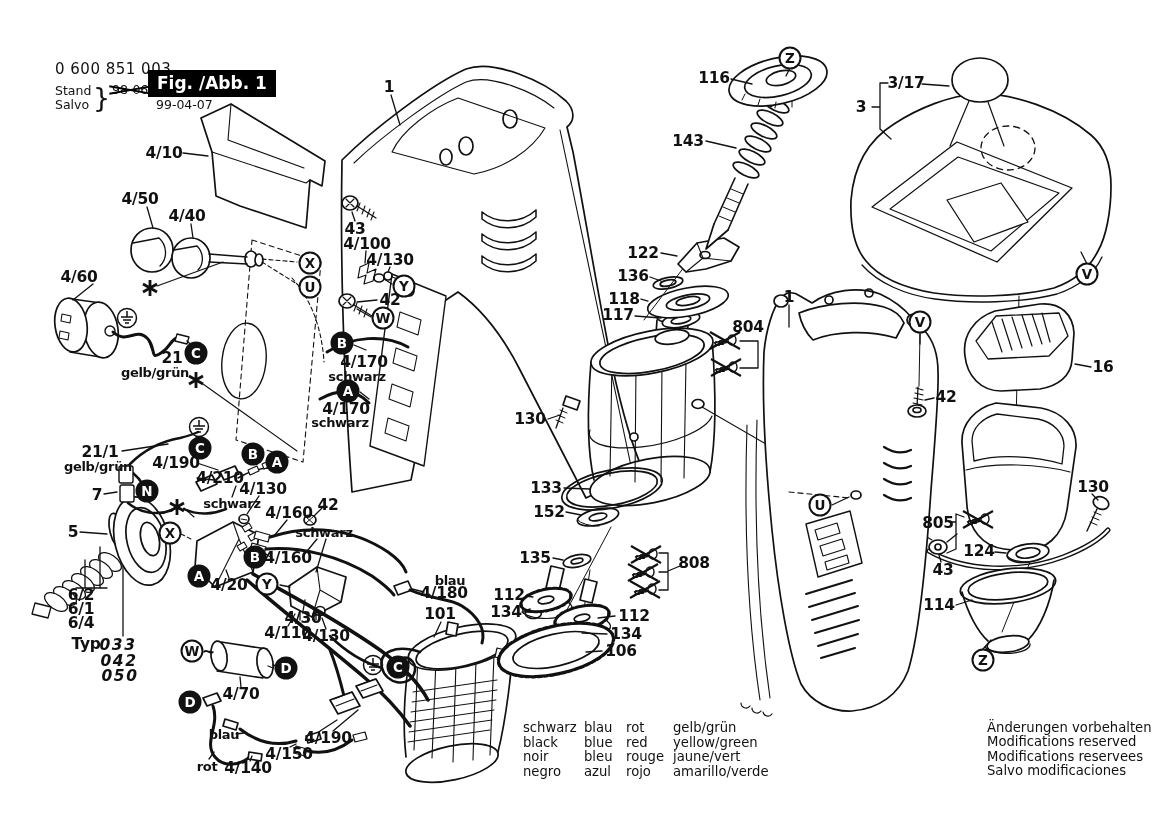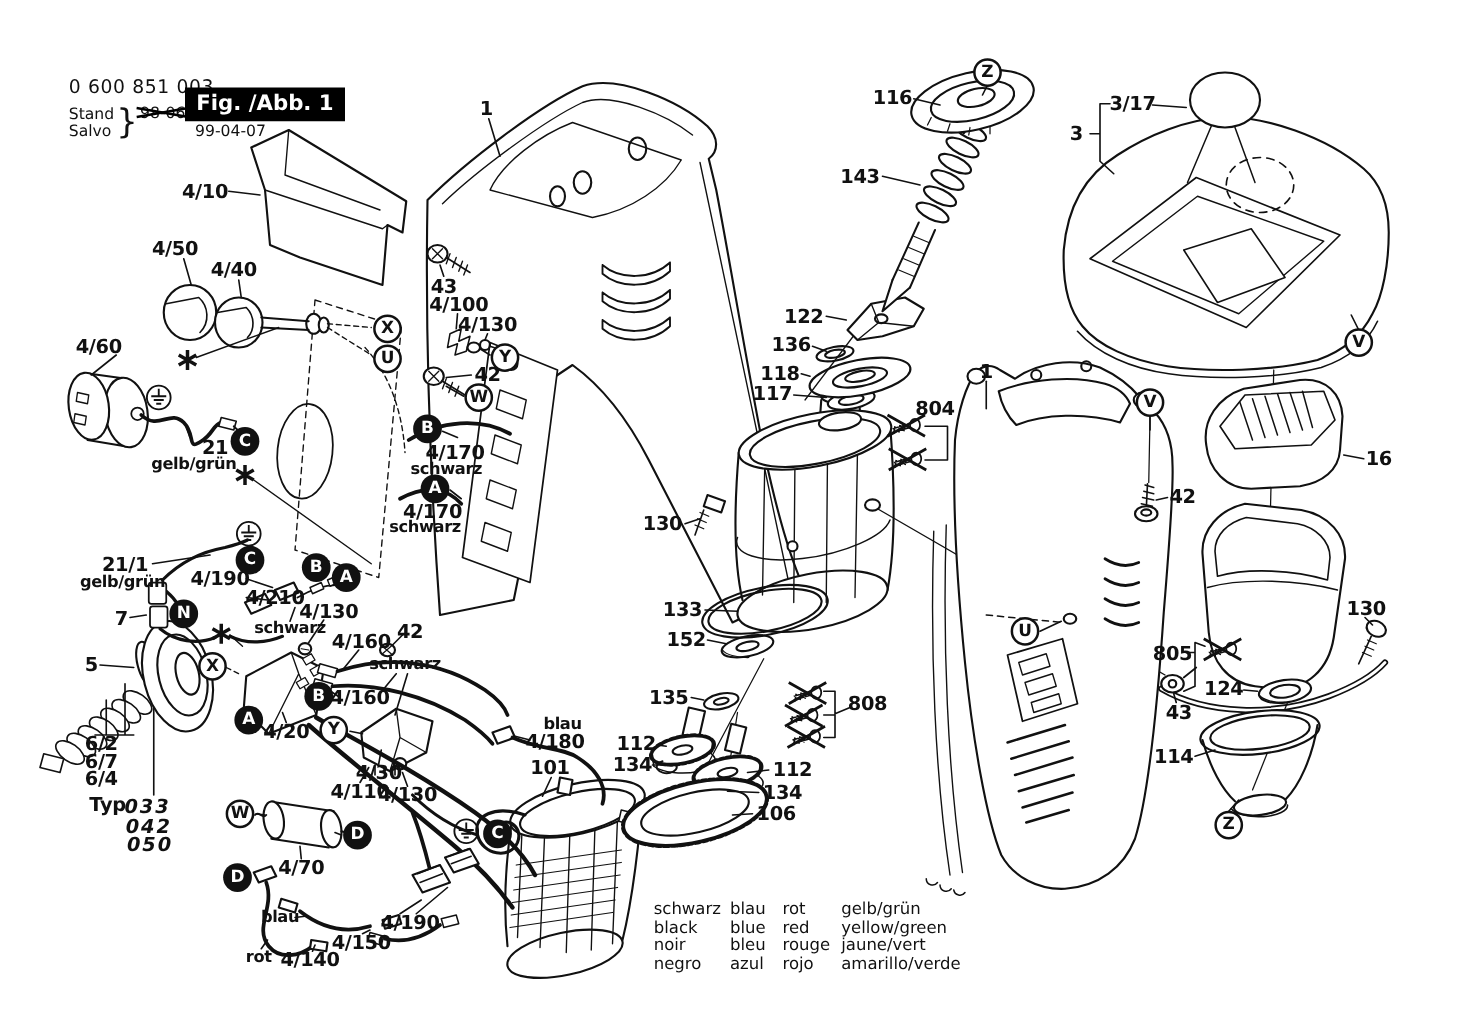--- a/index.html
+++ b/index.html
@@ -512,21 +512,21 @@
       <div class="plabel" style="left: 73px; top: 532px;">5</div>
       <div class="plabel" style="left: 288px; top: 558px;">4/160</div>
       <div class="plabel" style="left: 229px; top: 585px;">4/20</div>
       <div class="plabel small" style="left: 450px; top: 580px;">blau</div>
       <div class="plabel" style="left: 444px; top: 593px;">4/180</div>
       <div class="plabel" style="left: 440px; top: 614px;">101</div>
       <div class="plabel" style="left: 303px; top: 618px;">4/30</div>
       <div class="plabel" style="left: 288px; top: 633px;">4/110</div>
       <div class="plabel" style="left: 326px; top: 636px;">4/130</div>
       <div class="plabel" style="left: 81px; top: 595px;">6/2</div>
-      <div class="plabel" style="left: 81px; top: 609px;">6/7</div>
+      <div class="plabel" style="left: 81px; top: 609px;">6/1</div>
       <div class="plabel" style="left: 81px; top: 623px;">6/4</div>
       <div class="plabel" style="left: 86px; top: 644px;">Typ</div>
       <div class="plabel italic" style="left: 118px; top: 645px;">033</div>
       <div class="plabel italic" style="left: 119px; top: 661px;">042</div>
       <div class="plabel italic" style="left: 120px; top: 676px;">050</div>
       <div class="plabel" style="left: 241px; top: 694px;">4/70</div>
       <div class="plabel small" style="left: 224px; top: 734px;">blau</div>
       <div class="plabel" style="left: 328px; top: 738px;">4/190</div>
       <div class="plabel" style="left: 289px; top: 754px;">4/150</div>
       <div class="plabel small" style="left: 207px; top: 766px;">rot</div>
@@ -674,14 +674,20 @@
       <span>yellow/green</span>
       <span>noir</span>
       <span>bleu</span>
       <span>rouge</span>
       <span>jaune/vert</span>
       <span>negro</span>
       <span>azul</span>
       <span>rojo</span>
       <span>amarillo/verde</span>
     </div>
+  <div class="footnote" id="footnote">
+      <div>Änderungen vorbehalten</div>
+      <div>Modifications reserved</div>
+      <div>Modifications reservees</div>
+      <div>Salvo modificaciones</div>
+    </div>
 
 </div>
 
 </body></html>

